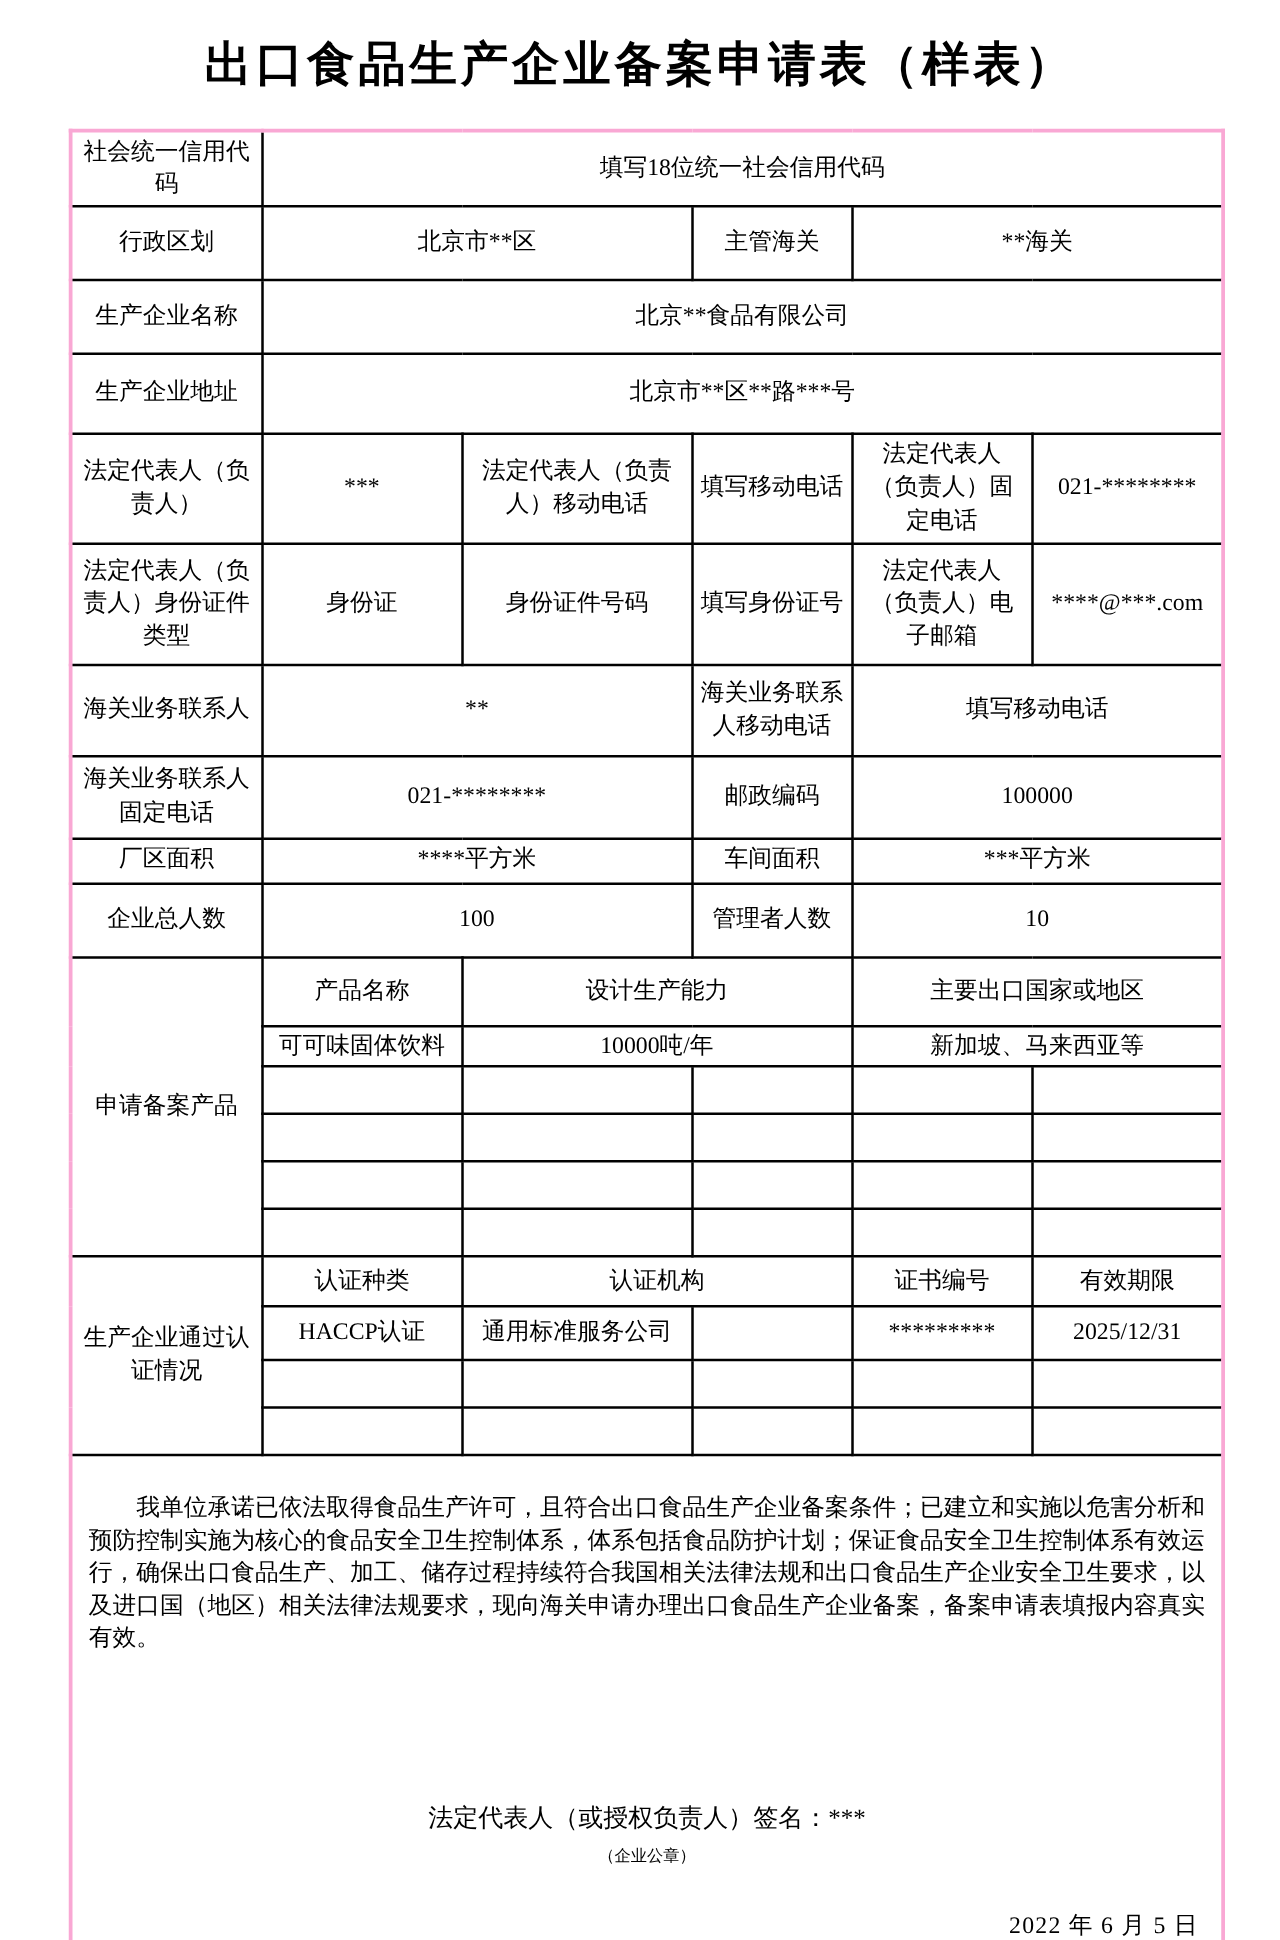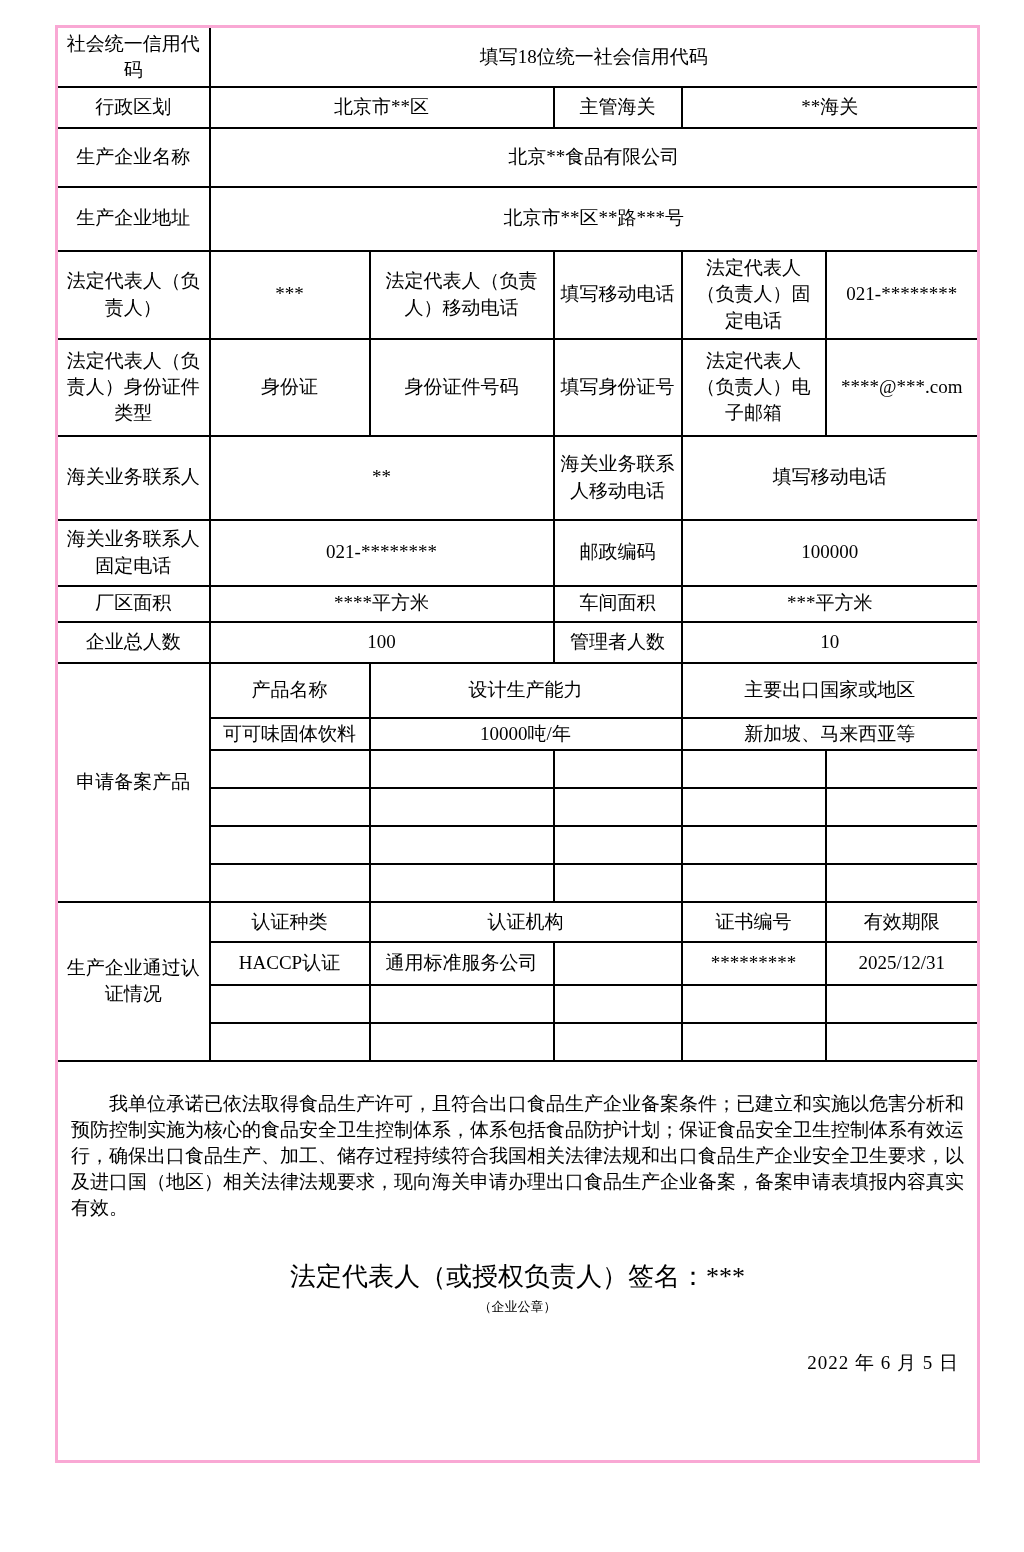--- a/index.html
+++ b/index.html
@@ -18,41 +18,42 @@
     width:922px;margin:25px 0 0 55px;
     border:3px solid #f9a8d4;
   }
   td{
     border:2px solid #000;
     text-align:center;vertical-align:middle;
     font-size:19px;line-height:1.38;
     padding:2px 5px;overflow:hidden;word-break:break-all;
   }
   
-  .h60{height:60px}.h41{height:41px}.h59{height:59px}.h64{height:64px}
-  .h88{height:88px}.h97{height:97px}.h73{height:84px}.h66{height:66px}
+  .h60{height:60px}.h41{height:59px}.h59{height:59px}.h64{height:64px}
+  .h88{height:88px}.h97{height:97px}.h73{height:73px}.h66{height:66px}
   .h44{height:36px}.h55{height:55px}.h39{height:27px}.h38{height:38px}
   .h40{height:40px}.h43{height:43px}
   .decl-cell{
     height:369px;vertical-align:top;text-align:left;
     padding:29px 13px 0 13px;
   }
   .decl-text{
     margin:0;text-indent:2em;text-align:justify;
     font-size:19px;line-height:26px;
   }
-  .sig-line{text-align:center;margin-top:43px;font-size:26px;line-height:26px;}
+  .sig-line{text-align:center;margin-top:118px;font-size:20px;line-height:26px;}
   .seal-line{text-align:center;margin-top:4px;font-size:13px;line-height:26px;}
   .date-line{text-align:right;margin-top:30px;padding-right:5px;font-size:19px;letter-spacing:1px;line-height:26px;}
 </style>
 </head>
 <body>
 
 <div class="page">
 
+  <h1 class="title">出口食品生产企业备案申请表（样表）</h1>
 
   <table class="form">
     <colgroup>
       <col style="width:153px">
         <col style="width:160px">
         <col style="width:184px">
       <col style="width:128px">
         <col style="width:144px">
         <col style="width:153px">
     </colgroup>

